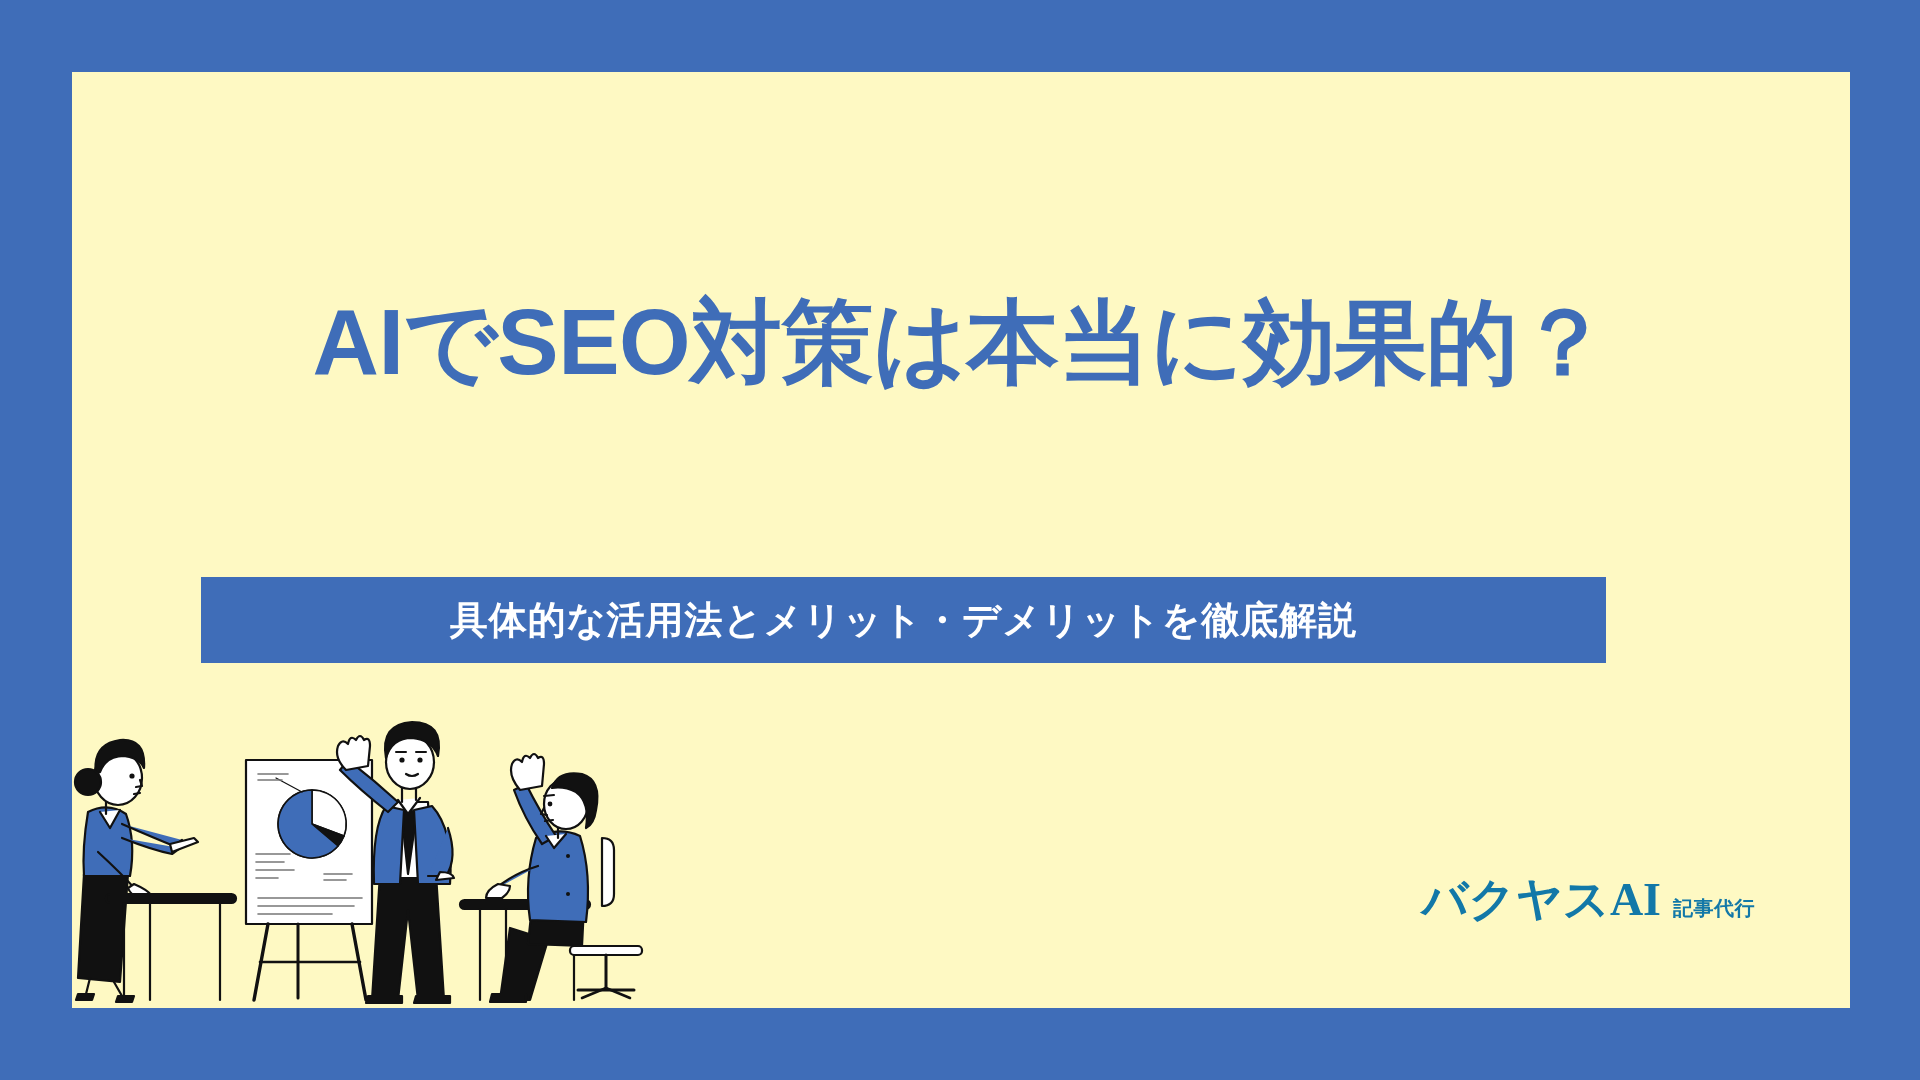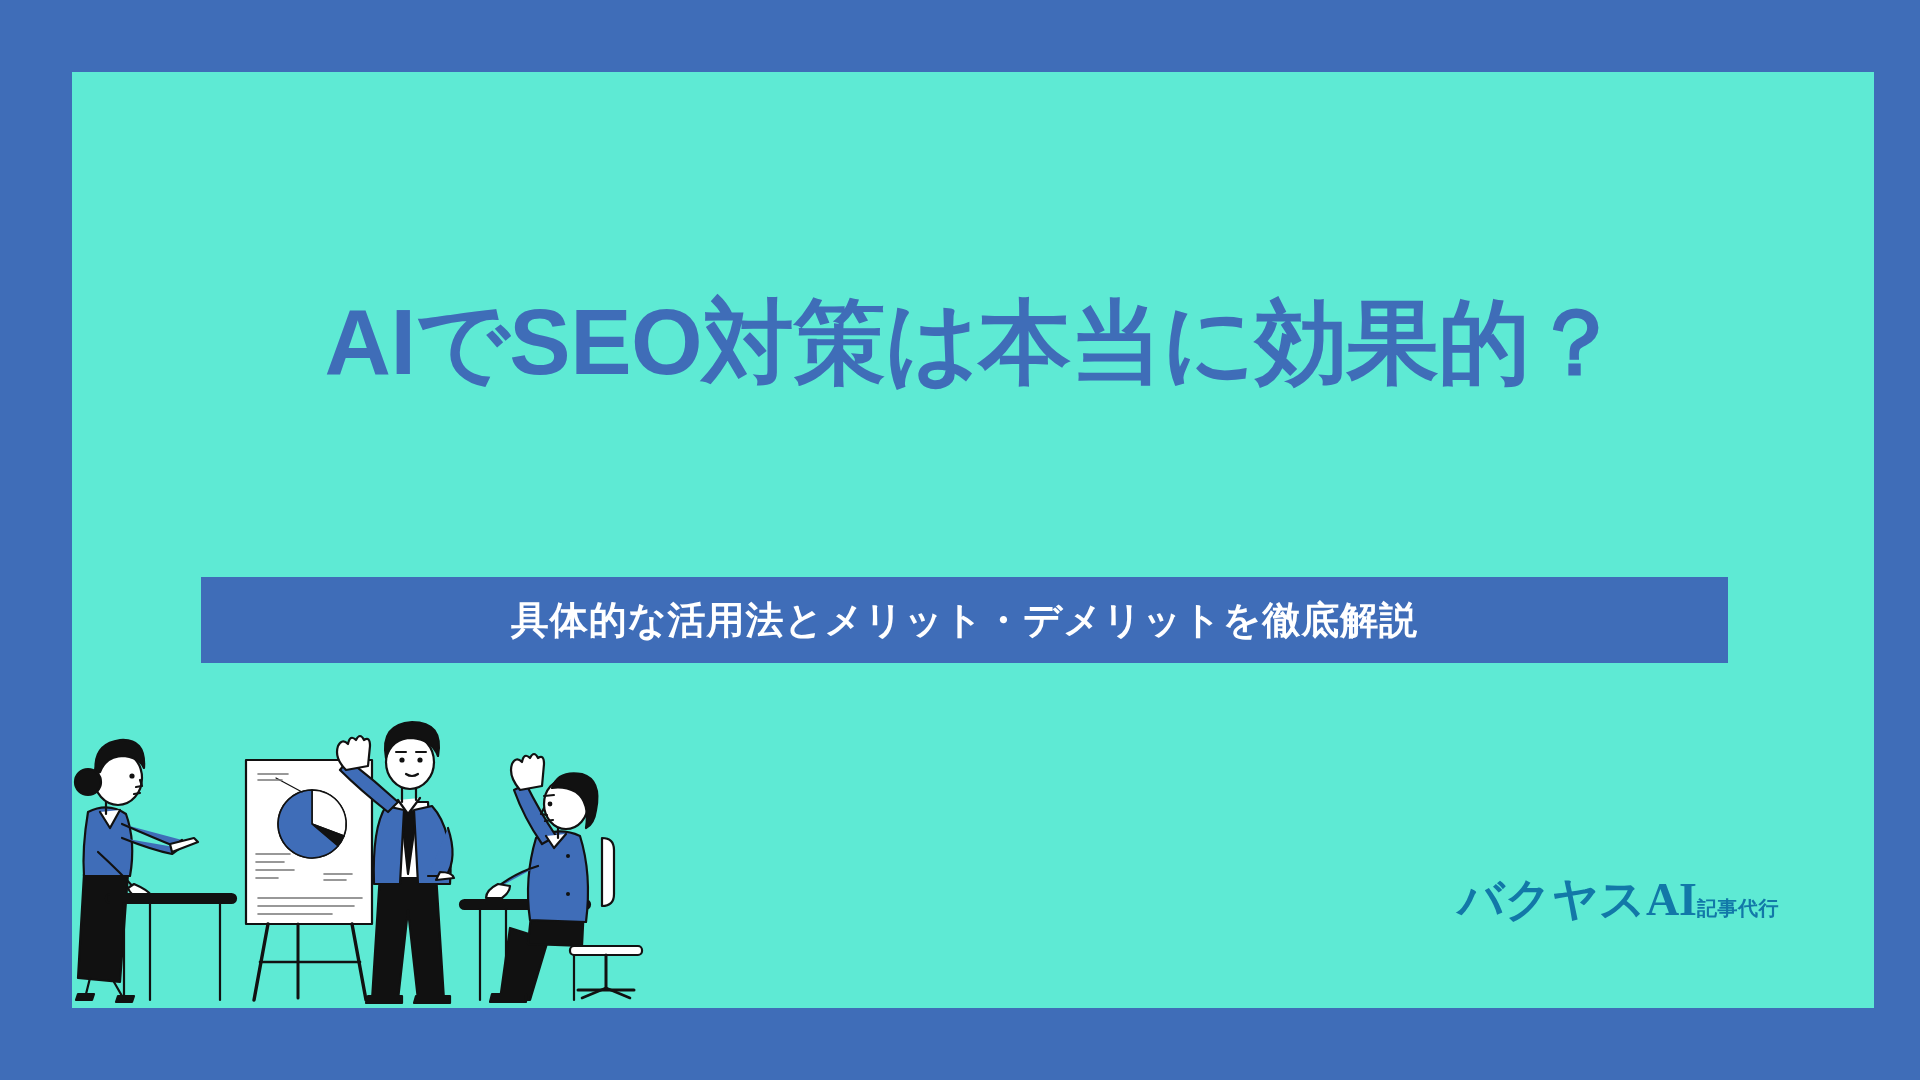--- a/index.html
+++ b/index.html
@@ -24,23 +24,22 @@
     box-sizing: border-box;
   }
 
   
   .card {
     position: absolute;
     left: 72px;
     top: 72px;
     width: 1778px;
     height: 936px;
-    background: #5eead4;
+    background: #fef9c3;
     overflow: hidden;
-    padding-left: 24px;
   }
 
   
   .headline {
     position: absolute;
     left: 0;
     right: 0;
     top: 222px;
     text-align: center;
     font-size: 92px;
@@ -49,21 +48,21 @@
     color: #3f6db8;
     letter-spacing: -0.5px;
     white-space: nowrap;
   }
 
   
   .subtitle-band {
     position: absolute;
     left: 129px;
     top: 505px;
-    width: 1527px;
+    width: 1405px;
     height: 86px;
     background: #3f6db8;
     display: flex;
     align-items: center;
     justify-content: center;
   }
   .subtitle-text {
     color: #ffffff;
     font-size: 38px;
     font-weight: bold;
@@ -71,21 +70,21 @@
     white-space: nowrap;
   }
 
   
   .logo {
     position: absolute;
     right: 95px;
     bottom: 85px;
     display: flex;
     align-items: baseline;
-    gap: 0;
+    gap: 12px;
   }
   .logo-main {
     font-family: "Liberation Serif", "DejaVu Serif", serif;
     font-size: 46px;
     font-weight: bold;
     color: #1278a8;
     letter-spacing: 0px;
     line-height: 1;
   }
   .logo-sub {

